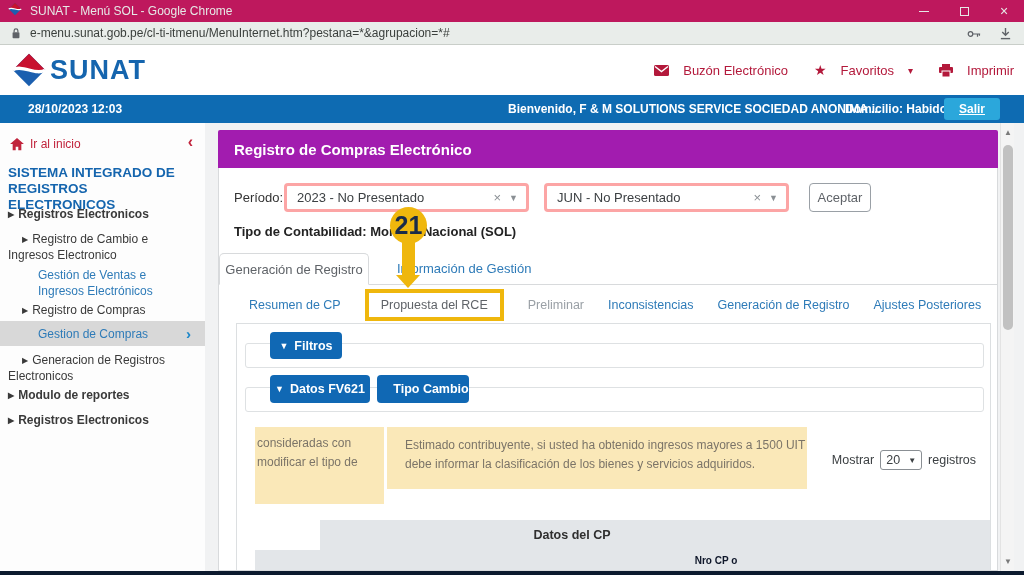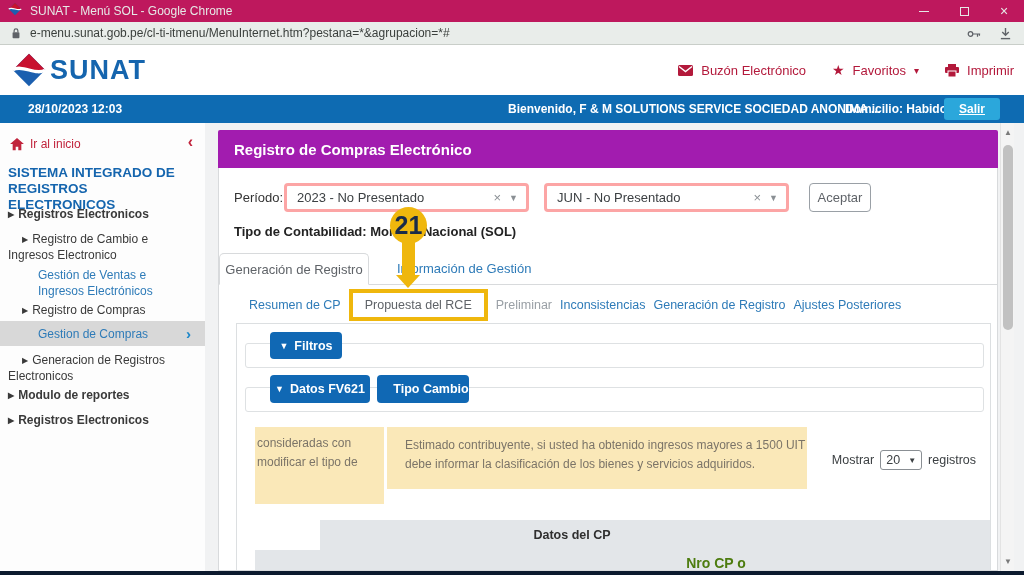--- a/index.html
+++ b/index.html
@@ -18,21 +18,21 @@
 
   .urlbar { position:absolute; left:0; top:22px; width:1024px; height:23px; background:#E9EDEA; border-bottom:1px solid #C9CEC9; display:flex; align-items:center; }
   .urlbar .url { font-size:12px; color:#3A3F3C; margin-left:8px; }
   .urlbar-icons { position:absolute; right:12px; top:0; height:23px; display:flex; align-items:center; gap:18px; }
 
   
   .sunat-header { position:absolute; left:0; top:45px; width:1024px; height:50px; background:#FFFFFF; }
   .logo { position:absolute; left:10px; top:7px; display:flex; align-items:center; }
   .logo-text { font-size:27px; font-weight:bold; color:#1565AE; letter-spacing:1px; margin-left:2px; }
   .header-links { position:absolute; right:10px; top:0; height:50px; display:flex; align-items:center; gap:26px; }
-  .hlink { display:flex; align-items:center; gap:8px; color:#B3193B; font-size:13px; cursor:pointer; }
+  .hlink { display:flex; align-items:center; gap:14px; color:#B3193B; font-size:13px; cursor:pointer; }
   .hlink .star { font-size:14px; line-height:1; }
   .caret { font-size:10px; }
 
   
   .topbar { position:absolute; left:0; top:95px; width:1024px; height:28px; background:#0E6BB2; color:#fff; font-size:12px; font-weight:bold; }
   .topbar .dt { position:absolute; left:28px; top:7px; }
   .topbar .welcome { position:absolute; left:508px; top:7px; }
   .topbar .dom { position:absolute; left:845px; top:7px; }
   .salir-btn { position:absolute; left:944px; top:3px; width:56px; height:22px; background:#2BA7DB; border-radius:3px; color:#fff; font-size:12px; font-weight:bold; display:flex; align-items:center; justify-content:center; cursor:pointer;text-decoration:underline; }
 
@@ -63,21 +63,21 @@
   .select .x { font-size:13px; }
   .select .dn { font-size:9px; }
   .btn-aceptar { position:absolute; left:590px; top:15px; width:62px; height:29px; border:1px solid #9AA0A6; border-radius:4px; background:#fff; color:#5F6368; font-size:13px; display:flex; align-items:center; justify-content:center; cursor:pointer; }
 
   .tipo-line { position:absolute; left:15px; top:56px; font-size:13px; font-weight:bold; color:#222; }
 
   .tabs { position:absolute; left:0; top:85px; width:780px; height:32px; border-bottom:1px solid #D8DADC; }
   .tab-active { position:absolute; left:0; top:0; width:150px; height:32px; background:#fff; border:1px solid #D8DADC; border-bottom:1px solid #fff; border-radius:5px 5px 0 0; color:#5F6368; font-size:13px; display:flex; align-items:center; justify-content:center; }
   .tab-inactive { position:absolute; left:160px; top:0; height:32px; line-height:32px; padding:0 18px; color:#2E7BB8; font-size:13px; cursor:pointer; }
 
-  .subtabs { position:absolute; left:0; top:118px; width:780px; height:37px; display:flex; align-items:center; gap:8px; padding-left:30px; font-size:12.5px; }
+  .subtabs { position:absolute; left:0; top:118px; width:780px; height:37px; display:flex; align-items:center; gap:24px; padding-left:30px; font-size:12.5px; }
   .subtab { color:#2E7BB8; cursor:pointer; white-space:nowrap; }
   .subtab.muted { color:#9AA0A6; }
   .subtab.gold-box { border:4px solid #EFB70D; background:#fff; color:#5F6368; padding:5px 12px; }
 
   .inner-panel { position:absolute; left:17px; top:155px; width:755px; height:250px; background:#fff; border:1px solid #DCDFE1; border-bottom:none; }
   .subpanel { position:absolute; left:8px; width:739px; height:25px; background:#fff; border:1px solid #DEE1E3; border-radius:3px; }
   .sp1 { top:19px; }
   .sp2 { top:63px; }
   .blue-btn { position:absolute; background:#1068B4; border-radius:4px; color:#fff; font-size:12.5px; font-weight:bold; display:flex; align-items:center; justify-content:center; gap:6px; cursor:pointer; }
   .btn-filtros { left:33px; top:8px; width:72px; height:27px; }
@@ -89,21 +89,21 @@
   .note-left { left:18px; top:103px; width:129px; height:77px; padding:7px 0 0 2px; white-space:nowrap; }
   .note-right { left:150px; top:103px; width:420px; height:62px; padding:9px 0 0 18px; white-space:nowrap; }
 
   .mostrar { position:absolute; right:14px; top:126px; display:flex; align-items:center; gap:6px; font-size:12.5px; color:#3C4043; }
   .mostrar .sel20 { border:1px solid #8A8F94; border-radius:3px; padding:2px 5px; display:flex; align-items:center; gap:8px; background:#fff; cursor:pointer; }
   .mostrar .dn { font-size:8px; }
 
   .t-gray1 { position:absolute; left:83px; right:0; top:196px; height:30px; background:#E3E6E9; }
   .t-gray2 { position:absolute; left:18px; right:0; top:226px; height:24px; background:#E3E6E9; }
   .t-group { position:absolute; left:335px; top:204px; transform:translateX(-50%); font-size:12.5px; font-weight:bold; color:#2F2F2F; }
-  .t-col { position:absolute; left:479px; top:231px; transform:translateX(-50%); font-size:14px; font-weight:bold; color:#4d7c0f; }
+  .t-col { position:absolute; left:479px; top:231px; transform:translateX(-50%); font-size:10px; font-weight:bold; color:#0f172a; }
 
   
   .anno-circle { position:absolute; left:390px; top:207px; width:37px; height:37px; border-radius:50%; background:#EFB70D; color:#1A2B49; font-size:25px; font-weight:bold; display:flex; align-items:center; justify-content:center; z-index:40; }
   .anno-bar { position:absolute; left:402px; top:242px; width:13px; height:33px; background:#EFB70D; z-index:40; }
   .anno-head { position:absolute; left:396px; top:275px; width:0; height:0; border-left:12px solid transparent; border-right:12px solid transparent; border-top:13px solid #EFB70D; z-index:40; }
 
   
   .scrollbar { position:absolute; left:1000px; top:123px; width:14px; height:448px; background:#F4F4F4; border-left:1px solid #E3E3E3; }
   .sb-arrow { position:absolute; left:0; width:14px; text-align:center; color:#7A7A7A; font-size:8px; }
   .sb-up { top:5px; }

